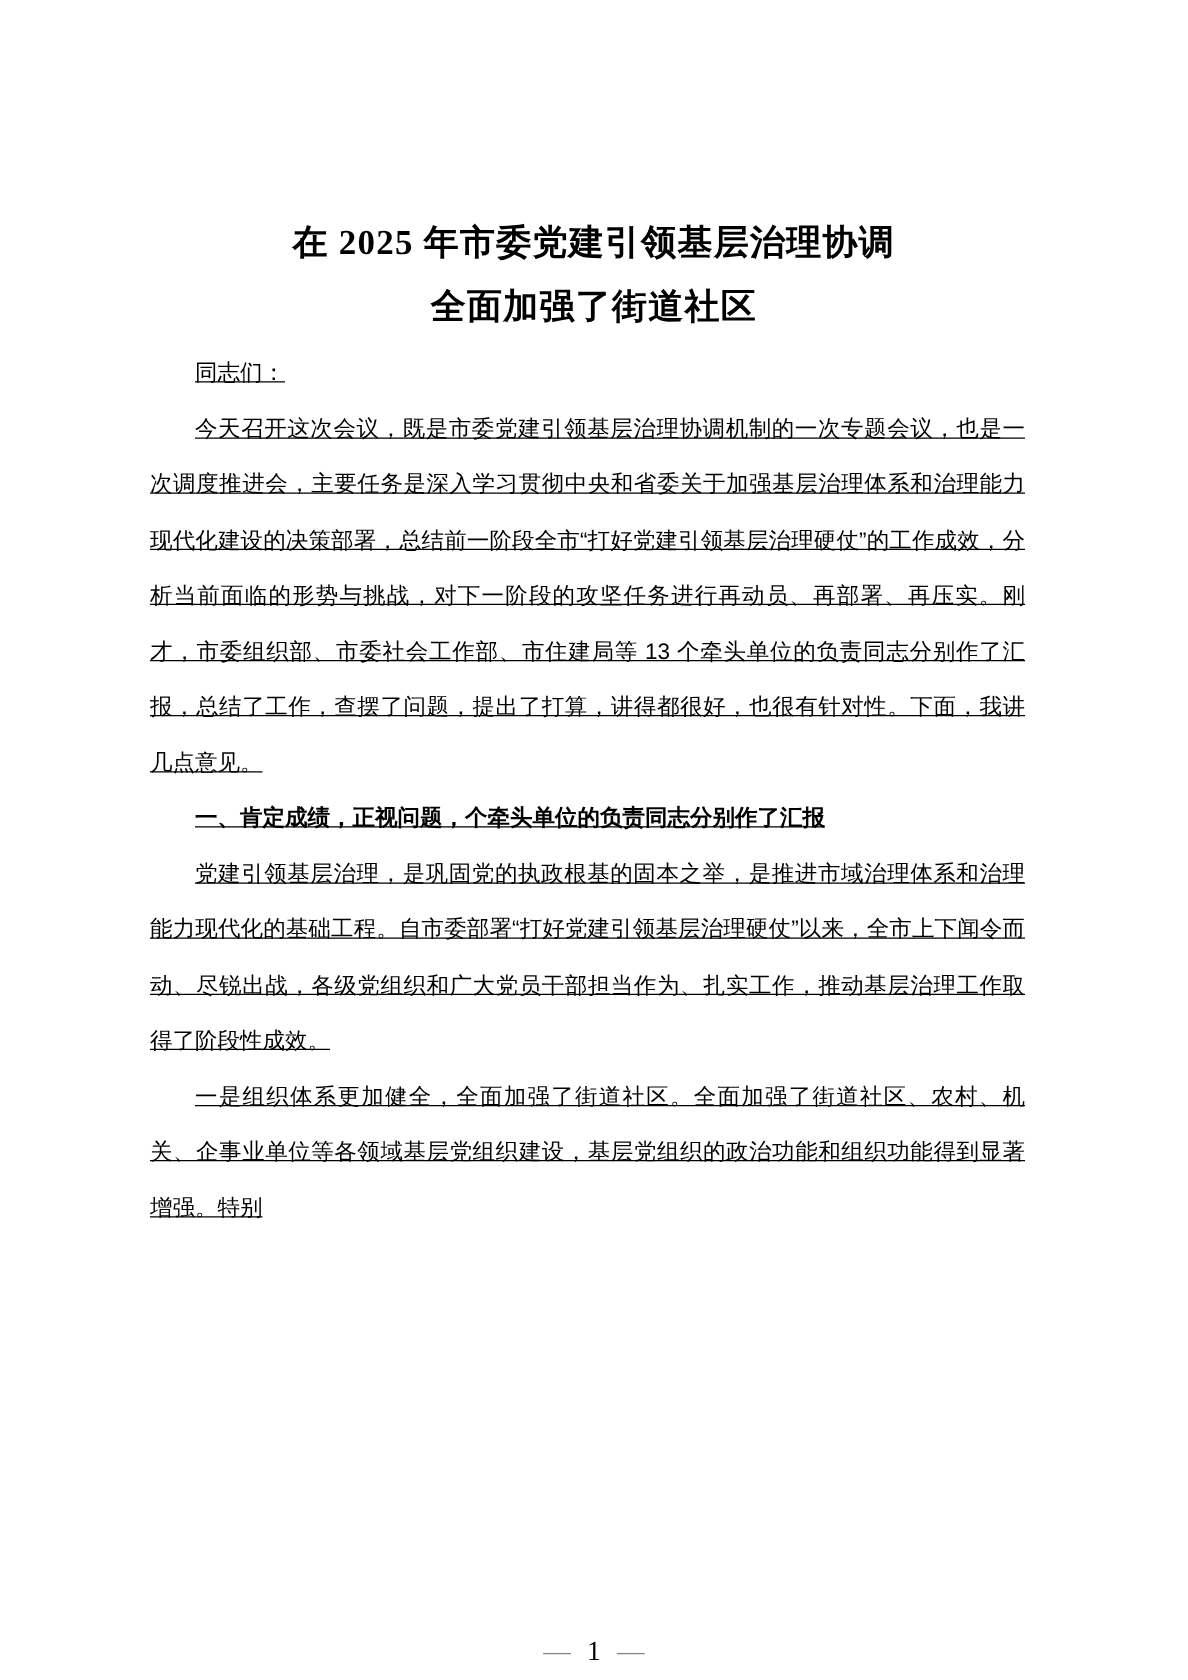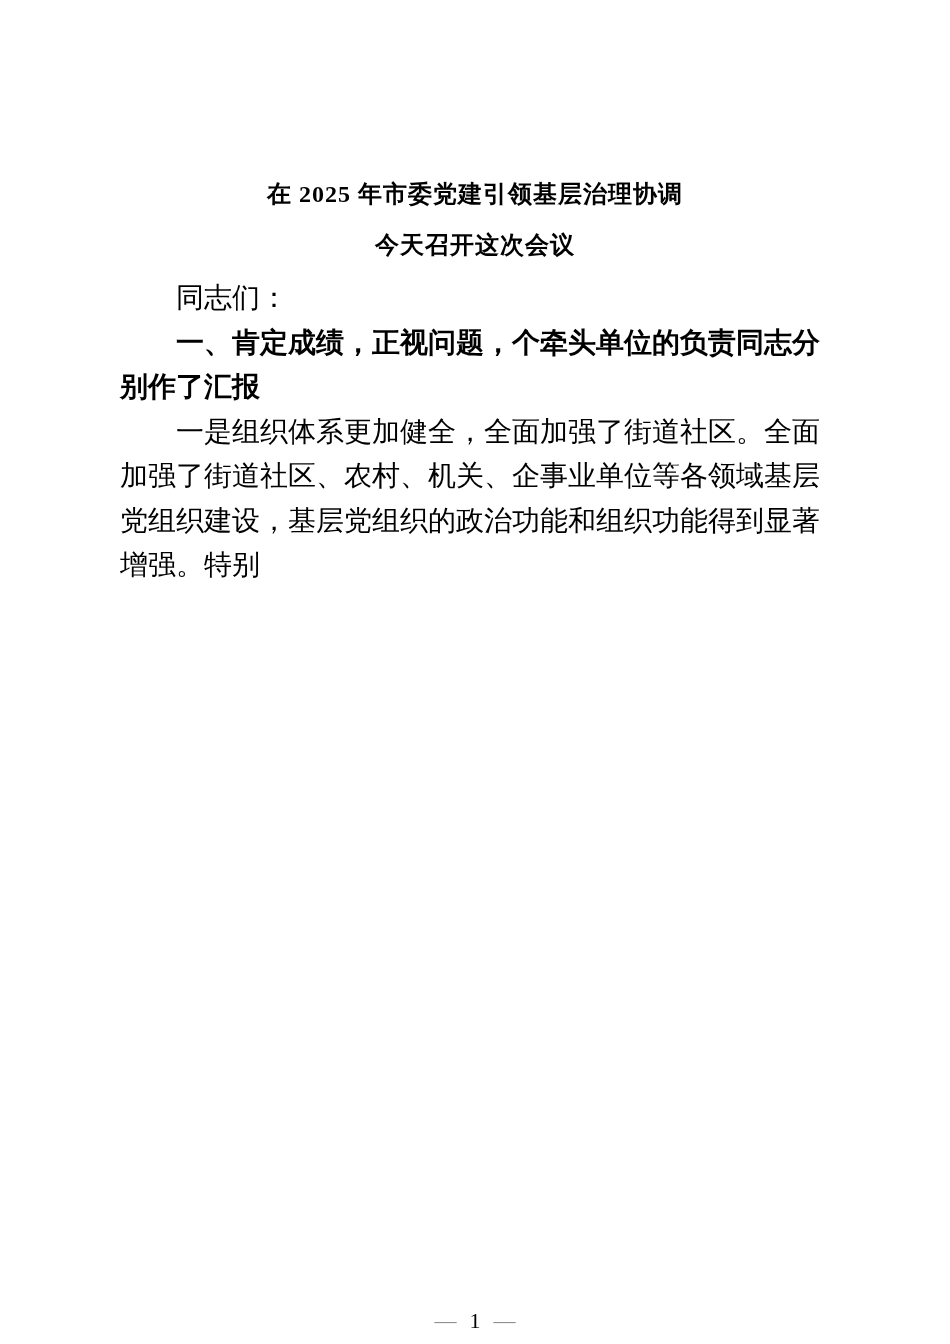--- a/index.html
+++ b/index.html
@@ -17,39 +17,40 @@
     font-family: "Liberation Sans", sans-serif;
   }
   .doc-title {
     position: absolute;
     top: 169px;
     left: 60px;
     right: 60px;
     text-align: center;
     font-family: "Liberation Serif", serif;
     font-weight: 700;
-    font-size: 24px;
+    font-size: 28px;
     line-height: 51px;
     letter-spacing: 1px;
   }
   .doc-body {
     position: absolute;
     top: 276px;
     left: 120px;
     width: 700px;
   }
   .doc-body p {
     margin: 0;
     padding: 0;
     text-indent: 2em;
-    font-size: 28px;
+    font-size: 18px;
     line-height: 44.5px;
     text-align: justify;
     text-justify: inter-character;
     word-break: break-all;
+    text-decoration: underline;
   }
   .doc-body p.heading {
     font-weight: 700;
   }
   .page-footer {
     position: absolute;
     top: 1305px;
     left: 0;
     width: 950px;
     text-align: center;
@@ -65,26 +66,28 @@
     margin: 0 13px;
   }
 </style>
 </head>
 <body>
 
 <div class="page">
 
   <div class="doc-title">
     <div>在 2025 年市委党建引领基层治理协调</div>
-    <div>今天召开这次会议</div>
+    <div>全面加强了街道社区</div>
   </div>
 
   <div class="doc-body">
     <p>同志们：</p>
+    <p>今天召开这次会议，既是市委党建引领基层治理协调机制的一次专题会议，也是一次调度推进会，主要任务是深入学习贯彻中央和省委关于加强基层治理体系和治理能力现代化建设的决策部署，总结前一阶段全市“打好党建引领基层治理硬仗”的工作成效，分析当前面临的形势与挑战，对下一阶段的攻坚任务进行再动员、再部署、再压实。刚才，市委组织部、市委社会工作部、市住建局等 13 个牵头单位的负责同志分别作了汇报，总结了工作，查摆了问题，提出了打算，讲得都很好，也很有针对性。下面，我讲几点意见。</p>
     <p class="heading">一、肯定成绩，正视问题，个牵头单位的负责同志分别作了汇报</p>
+    <p>党建引领基层治理，是巩固党的执政根基的固本之举，是推进市域治理体系和治理能力现代化的基础工程。自市委部署“打好党建引领基层治理硬仗”以来，全市上下闻令而动、尽锐出战，各级党组织和广大党员干部担当作为、扎实工作，推动基层治理工作取得了阶段性成效。</p>
     <p>一是组织体系更加健全，全面加强了街道社区。全面加强了街道社区、农村、机关、企事业单位等各领域基层党组织建设，基层党组织的政治功能和组织功能得到显著增强。特别</p>
   </div>
 
   <div class="page-footer">
     <span class="dash">—</span><span class="num">1</span><span class="dash">—</span>
   </div>
 
 </div>
 
 </body></html>

